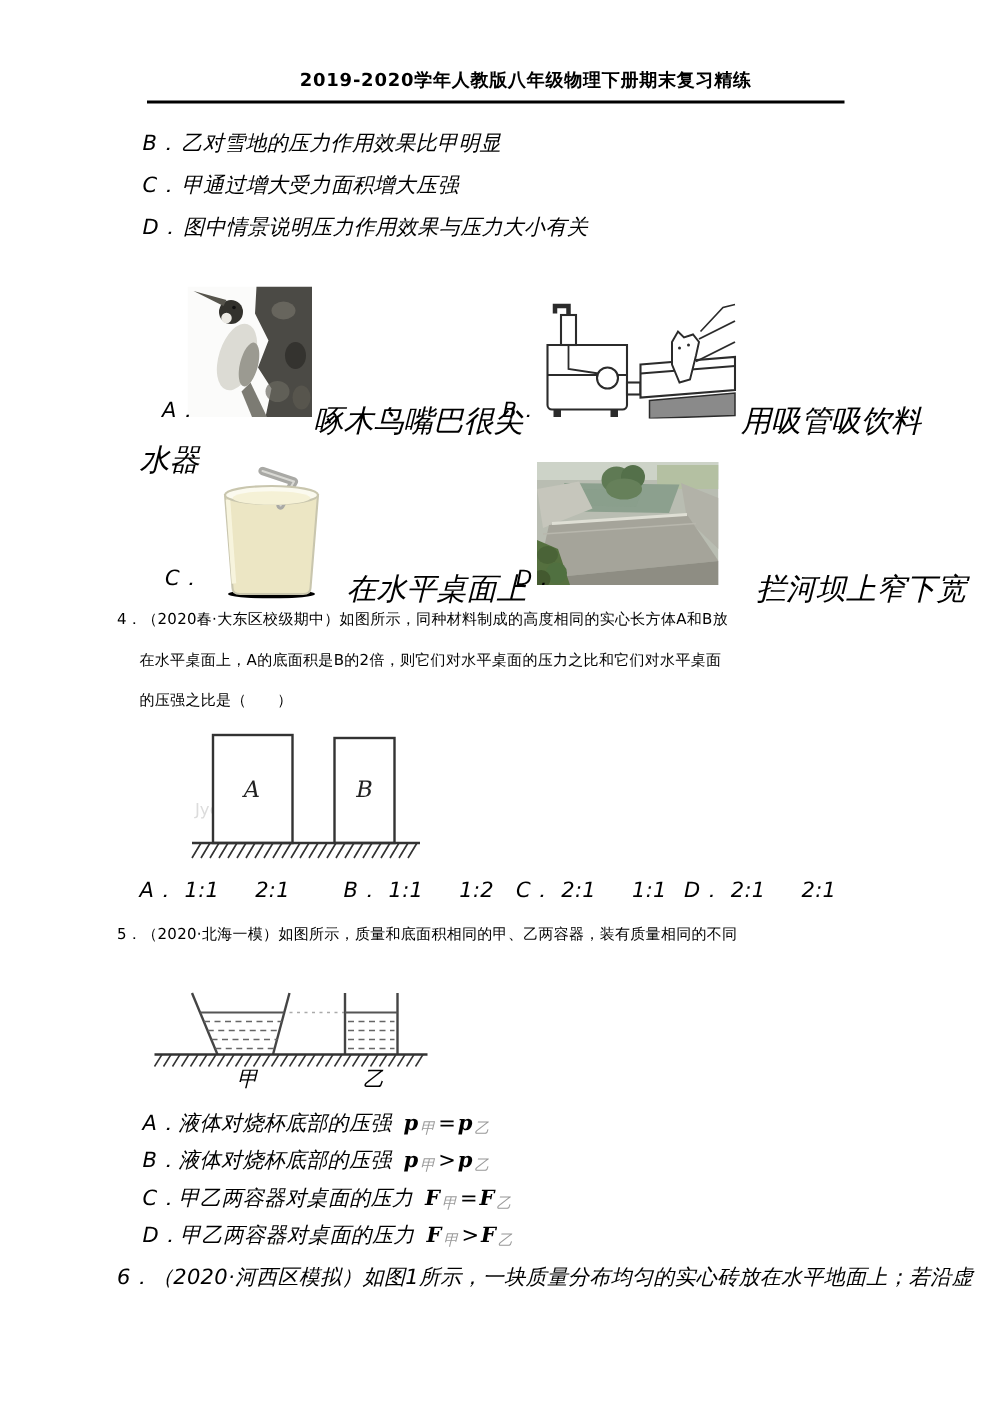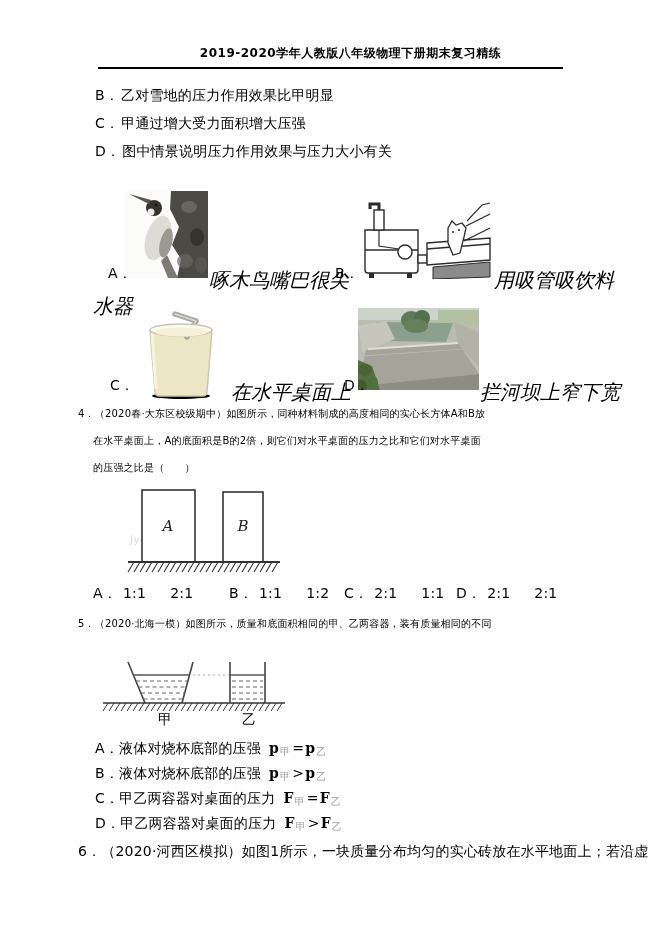--- a/index.html
+++ b/index.html
@@ -1,21 +1,21 @@
 <!DOCTYPE html>
 <html><head>
 <meta charset="utf-8">
 <style>
   html,body{margin:0;padding:0;background:#ffffff;}
   .page{position:relative;width:661px;height:935px;background:#fff;overflow:hidden;
         font-family:"DejaVu Sans",sans-serif;color:#000;}
   .abs{position:absolute;}
   .title{top:45px;left:0;width:661px;text-align:center;font-size:12px;font-weight:bold;letter-spacing:.5px;padding-left:20px;}
   .rule{top:67px;left:98px;width:465px;height:0;border-top:2px solid #000;}
-  .t14{font-size:14px;letter-spacing:.2px;white-space:nowrap;}
+  .t14{font-size:14px;letter-spacing:.2px;white-space:nowrap;font-style:italic;}
   .stemblock{font-size:10px;letter-spacing:.2px;line-height:27px;}
   .stemblock .cont{margin-left:15px;}
   .cap{font-size:20px;font-style:italic;}
   .optlabel{margin-right:2px;}
   .ratio{margin-left:6px;}
   .ratio.gap{margin-left:24px;}
   .formula{margin-left:8px;}
   .sym{font-family:"DejaVu Serif",serif;font-weight:600;}
   .sub{font-size:10px;color:#9a9a9a;vertical-align:-2px;margin:0 1px;}
   .rel{margin:0 1px;}
@@ -112,21 +112,21 @@
       <polygon points="0,78 121,66 121,82 0,82" fill="#8e8d83"></polygon>
       <line x1="10" y1="41" x2="100" y2="35" stroke="#dfdfd5" stroke-width="2"></line>
       <line x1="4" y1="48" x2="106" y2="41" stroke="#b8b7ad" stroke-width="1"></line>
       <polygon points="0,52 14,58 22,82 0,82" fill="#55703f"></polygon>
       <ellipse cx="7" cy="62" rx="7" ry="6" fill="#4a6337"></ellipse>
       <ellipse cx="13" cy="74" rx="7" ry="7" fill="#507040"></ellipse>
       <ellipse cx="3" cy="78" rx="6" ry="6" fill="#43592f"></ellipse>
     </svg>
   </div>
   <div class="abs t14" style="left:344px;top:377px">D．</div>
-  <div class="abs cap" style="left:480px;top:379px">拦河坝上窄下宽</div>
+  <div class="abs cap" style="left:504px;top:379px">拦河坝上窄下宽</div>
 
   <div class="abs stemblock" style="left:78px;top:400px;width:492px">
     <div>4．（2020春·大东区校级期中）如图所示，同种材料制成的高度相同的实心长方体A和B放</div>
     <div class="cont">在水平桌面上，A的底面积是B的2倍，则它们对水平桌面的压力之比和它们对水平桌面</div>
     <div class="cont">的压强之比是（　　）</div>
   </div>
 
   <div class="abs" style="left:125px;top:485px">
     <svg width="160" height="92" viewBox="0 0 160 92">
       <text x="5" y="58" class="wm">Jyeoo.com</text>

